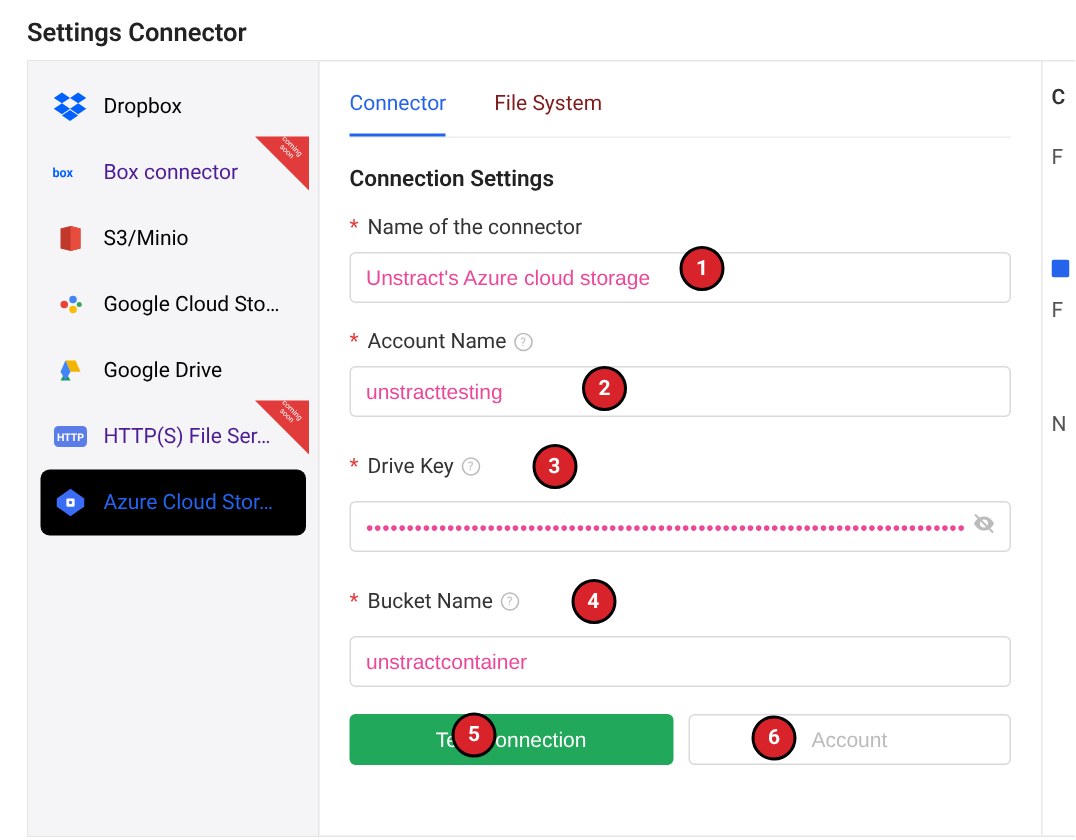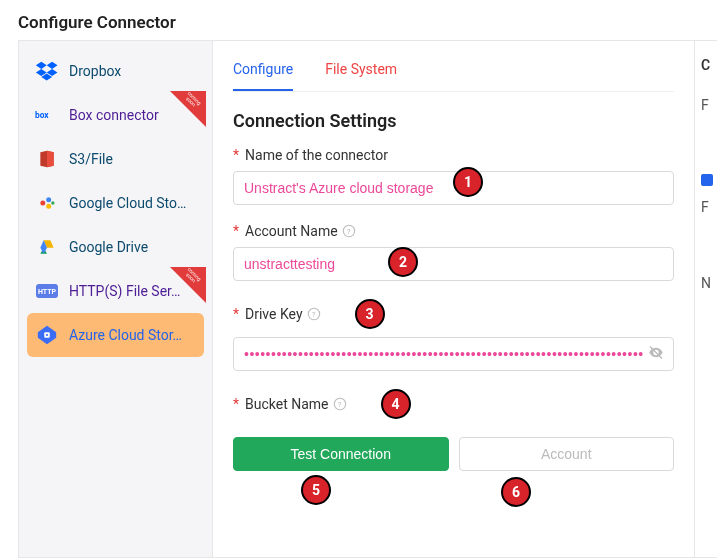--- a/index.html
+++ b/index.html
@@ -32,24 +32,24 @@
     }
     .sidebar-item {
       display: flex;
       align-items: center;
       gap: 10px;
       padding: 10px 8px;
       border-radius: 6px;
       cursor: pointer;
       position: relative;
       font-size: 14px;
-      color: #0c4a6e;
+      color: #000000;
     }
     .sidebar-item.selected {
-      background: #fdba74;
+      background: #000000;
       color: #2463eb;
     }
     .sidebar-item.disabled {
       color: #4c1d95;
     }
     .sidebar-icon {
       width: 24px;
       height: 24px;
       display: flex;
       align-items: center;
@@ -92,30 +92,30 @@
     }
     .tabs {
       display: flex;
       gap: 32px;
       border-bottom: 1px solid #eee;
       margin-bottom: 18px;
     }
     .tab {
       padding: 10px 0 12px 0;
       cursor: pointer;
-      color: #ef4444;
+      color: #7f1d1d;
       font-size: 14px;
     }
     .tab.active {
       color: #2463eb;
       border-bottom: 2px solid #2463eb;
     }
     .section-title {
       font-weight: 600;
-      font-size: 18px;
+      font-size: 15px;
       margin-bottom: 16px;
     }
     .form-row {
       margin-bottom: 18px;
       position: relative;
     }
     .form-label {
       display: flex;
       align-items: center;
       gap: 4px;
@@ -194,21 +194,21 @@
       padding: 16px 0 0 6px;
       color: #333;
       overflow:hidden;
     }
     .right-panel .rp-title { font-weight:600; font-size:14px; margin-bottom:24px;}
     .right-panel .rp-item { font-size:14px; color:#555; margin-bottom:60px;}
   </style>
 </head>
 <body>
 
-<div class="page-title">Configure Connector</div>
+<div class="page-title">Settings Connector</div>
 
 <div class="container">
 
   <div class="sidebar">
 
     <div class="sidebar-item">
       <span class="sidebar-icon">
         <svg viewBox="0 0 24 24" width="24" height="24">
             <path fill="#0061fe" d="M6 2l6 4-6 4-6-4 6-4zm12 0l6 4-6 4-6-4 6-4zM6 10l6 4-6 4-6-4 6-4zm12 0l6 4-6 4-6-4 6-4zM12 15l6 4-6 4-6-4 6-4z" transform="scale(0.9) translate(1,1)"></path>
           </svg>
@@ -226,21 +226,21 @@
       <span class="ribbon"></span>
     </div>
 
     <div class="sidebar-item">
       <span class="sidebar-icon">
         <svg viewBox="0 0 24 24" width="20" height="20">
             <path fill="#c0392b" d="M4 4l8-2 8 2v16l-8 2-8-2V4z"></path>
             <path fill="#e74c3c" d="M12 2v20l8-2V4l-8-2z"></path>
           </svg>
       </span>
-      <span class="label-text">S3/File</span>
+      <span class="label-text">S3/Minio</span>
     </div>
 
     <div class="sidebar-item">
       <span class="sidebar-icon">
         <svg viewBox="0 0 24 24" width="20" height="20">
             <circle cx="7" cy="12" r="3" fill="#ea4335"></circle>
             <circle cx="14" cy="8" r="3" fill="#4285f4"></circle>
             <circle cx="14" cy="16" r="3" fill="#fbbc05"></circle>
             <circle cx="19" cy="12" r="2" fill="#34a853"></circle>
           </svg>
@@ -279,21 +279,21 @@
           </svg>
       </span>
       <span class="label-text">Azure Cloud Stor…</span>
     </div>
 
   </div>
 
   <div class="main">
 
     <div class="tabs">
-      <div class="tab active">Configure</div>
+      <div class="tab active">Connector</div>
       <div class="tab">File System</div>
     </div>
 
     <div class="section-title">Connection Settings</div>
 
     <div class="form-row">
       <div class="form-label">
         <span class="req">*</span>
         <span>Name of the connector</span>
       </div>
@@ -339,20 +339,21 @@
     <div class="form-row">
       <div class="form-label">
         <span class="req">*</span>
         <span>Bucket Name</span>
         <svg class="help-icon" viewBox="0 0 16 16">
             <circle cx="8" cy="8" r="6.5" fill="none" stroke="#bbb" stroke-width="1.2"></circle>
             <text x="5.5" y="11" font-size="9" fill="#bbb">?</text>
           </svg>
         <div class="step-badge" style="position:relative; left:30px; top:0;">4</div>
       </div>
+      <input class="input" type="text" value="unstractcontainer" style="">
     </div>
 
     <div class="btn-row">
       <button class="btn btn-primary">Test Connection</button>
       <button class="btn btn-secondary">Account</button>
     </div>
 
     <div class="step-badge" style="left:88px; top:434px;">5</div>
     <div class="step-badge" style="left:288px; top:436px;">6</div>
 

